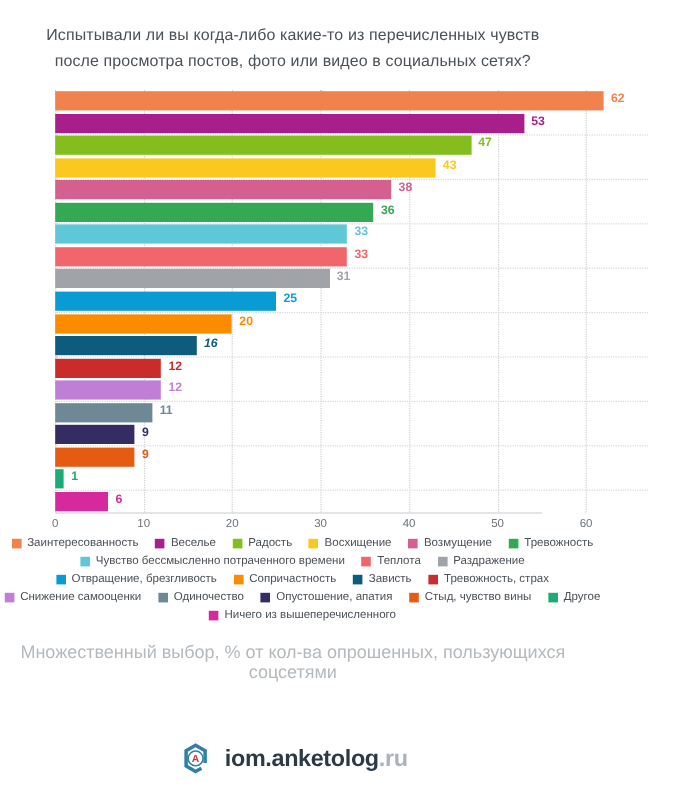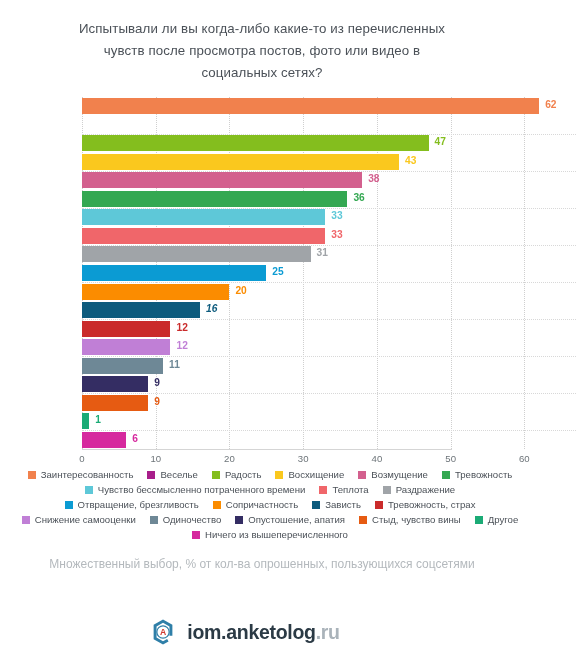--- a/index.html
+++ b/index.html
@@ -12,21 +12,20 @@
     background: #ffffff;
     font-family: "Liberation Sans", sans-serif;
     color: #555c63;
     overflow: hidden;
   }
   .page {
     position: relative;
     width: 488px;
     height: 665px;
     box-sizing: border-box;
-    padding-left: 36px;
   }
 
   
   .chart-title {
     padding: 18px 34px 0 34px;
     text-align: center;
     font-size: 13.3px;
     line-height: 22px;
     color: #4b5158;
     letter-spacing: 0.1px;
@@ -141,21 +140,21 @@
   .legend-text {
     font-size: 9.6px;
     color: #4b5158;
     line-height: 12px;
   }
 
   
   .footnote {
     margin-top: 16px;
     text-align: center;
-    font-size: 12px;
+    font-size: 15px;
     color: #b4b9bd;
   }
 
   
   .footer {
     position: absolute;
     left: 0;
     right: 0;
     bottom: 18px;
     display: flex;
@@ -201,20 +200,24 @@
           <div class="hgrid" style="top: 222.316px;"></div>
           <div class="hgrid" style="top: 259.368px;"></div>
           <div class="hgrid" style="top: 296.421px;"></div>
           <div class="hgrid" style="top: 333.474px;"></div>
         </div>
       <div class="bars">
           <div class="bar-row" style="top: 1.26316px;">
             <div class="bar" style="width: 457.134px; background: rgb(241, 129, 77);"></div>
             <div class="bar-label" style="left: 463.134px; color: rgb(241, 129, 77);">62</div>
           </div>
+          <div class="bar-row" style="top: 19.7895px;">
+            <div class="bar" style="width: 390.776px; background: rgb(168, 30, 138);"></div>
+            <div class="bar-label" style="left: 396.776px; color: rgb(168, 30, 138);">53</div>
+          </div>
           <div class="bar-row" style="top: 38.3158px;">
             <div class="bar" style="width: 346.537px; background: rgb(132, 190, 30);"></div>
             <div class="bar-label" style="left: 352.537px; color: rgb(132, 190, 30);">47</div>
           </div>
           <div class="bar-row" style="top: 56.8421px;">
             <div class="bar" style="width: 317.045px; background: rgb(250, 200, 30);"></div>
             <div class="bar-label" style="left: 323.045px; color: rgb(250, 200, 30);">43</div>
           </div>
           <div class="bar-row" style="top: 75.3684px;">
             <div class="bar" style="width: 280.179px; background: rgb(211, 96, 142);"></div>

